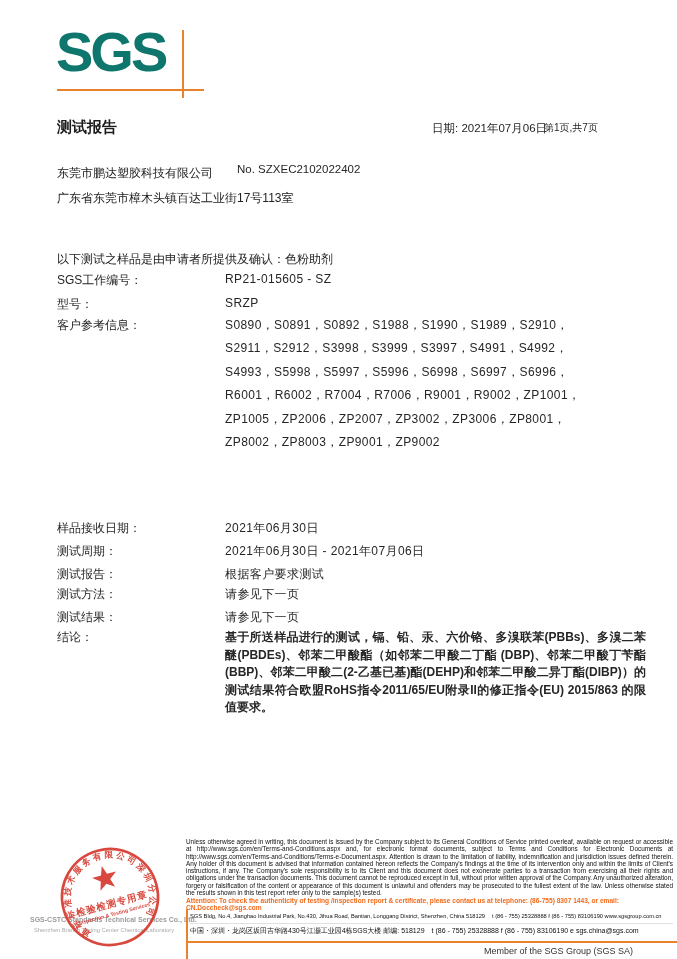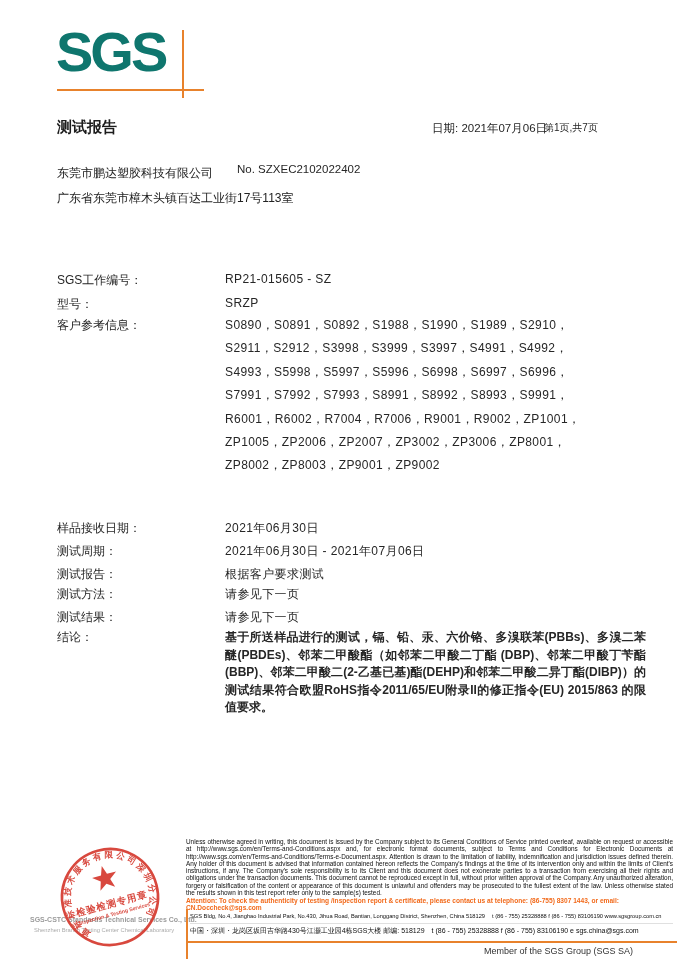--- a/index.html
+++ b/index.html
@@ -66,38 +66,38 @@
   <div class="title">测试报告</div>
   <div class="report-no">No. SZXEC2102022402</div>
   <div class="report-date">日期: 2021年07月06日</div>
   <div class="report-pages">第1页,共7页</div>
 
   <div class="applicant">
     <div>东莞市鹏达塑胶科技有限公司</div>
     <div>广东省东莞市樟木头镇百达工业街17号113室</div>
   </div>
 
+  <div class="intro">以下测试之样品是由申请者所提供及确认：色粉助剂</div>
 
   <div class="frow r-job">
     <span class="flabel">SGS工作编号：</span>
     <span class="fvalue">RP21-015605 - SZ</span>
   </div>
 
   <div class="frow r-model">
     <span class="flabel">型号：</span>
     <span class="fvalue">SRZP</span>
   </div>
 
   <div class="frow r-ref">
     <span class="flabel">客户参考信息：</span>
     <div class="ref-lines">
       <div class="ref-line">S0890，S0891，S0892，S1988，S1990，S1989，S2910，</div>
       <div class="ref-line">S2911，S2912，S3998，S3999，S3997，S4991，S4992，</div>
       <div class="ref-line">S4993，S5998，S5997，S5996，S6998，S6997，S6996，</div>
-      <div class="ref-line">S7991，S7992，S7993，S8991，S8992，S8993，S9991，</div>
       <div class="ref-line">R6001，R6002，R7004，R7006，R9001，R9002，ZP1001，</div>
       <div class="ref-line">ZP1005，ZP2006，ZP2007，ZP3002，ZP3006，ZP8001，</div>
       <div class="ref-line">ZP8002，ZP8003，ZP9001，ZP9002</div>
     </div>
   </div>
 
   <div class="frow r-receipt">
     <span class="flabel">样品接收日期：</span>
     <span class="fvalue">2021年06月30日</span>
   </div>

